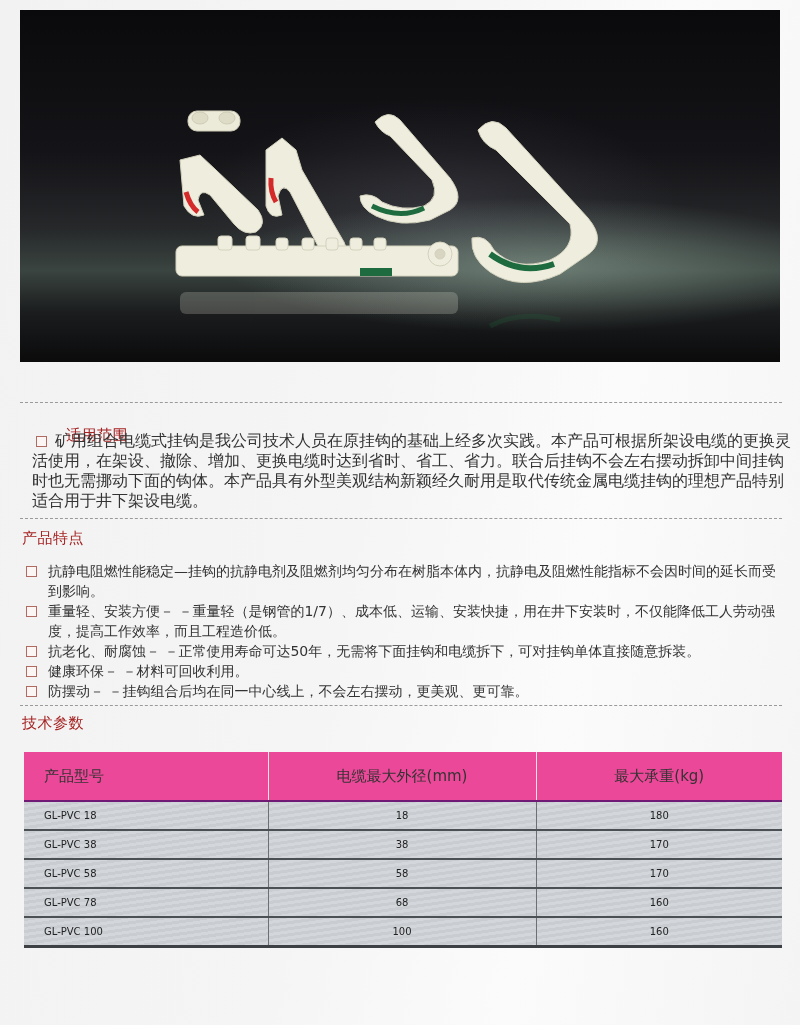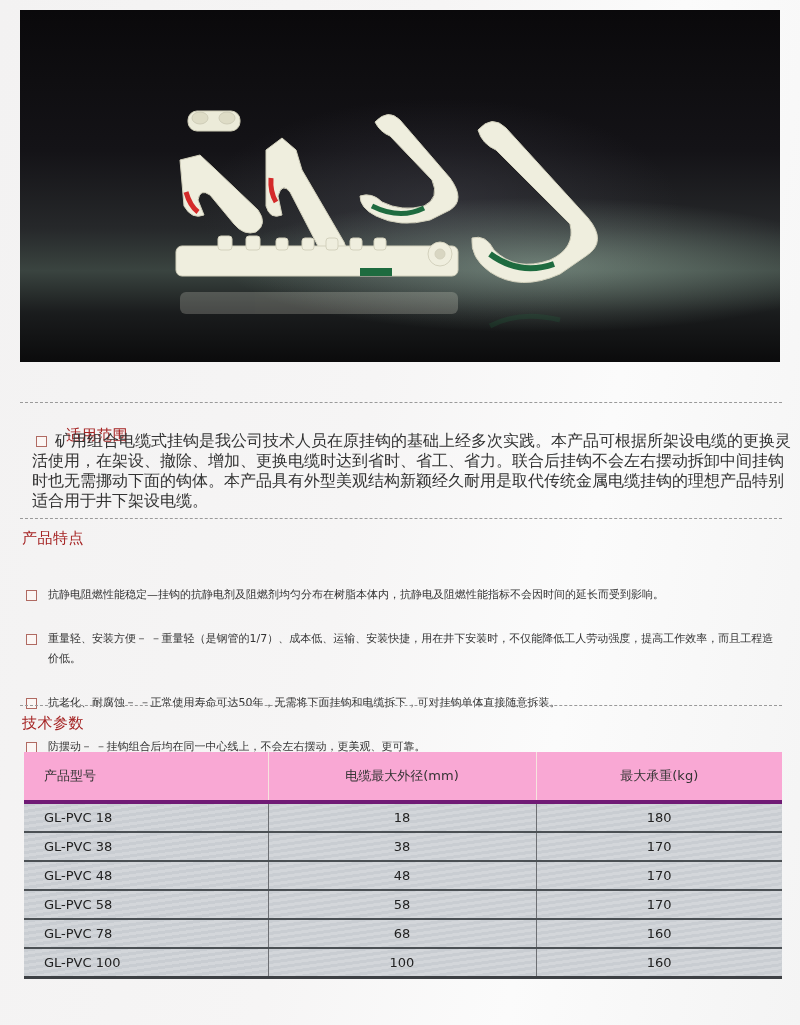--- a/index.html
+++ b/index.html
@@ -33,38 +33,38 @@
     position: absolute; left: 32px; width: 760px;
     font-size: 16px; line-height: 20px; color: #333; font-family: Liberation Mono, monospace;
   }
   .checkbox {
     display: inline-block; width: 9px; height: 9px;
     border: 1px solid #b06a62; background: #fbf6f4;
     vertical-align: -1px; margin: 0 8px 0 4px;
   }
   .features { position: absolute; left: 22px; top: 561px; width: 760px; }
   .feature {
-    font-size: 11px; line-height: 20px; color: #333;
-    padding-left: 26px; position: relative; margin-top: 24px;
+    font-size: 14px; line-height: 20px; color: #333;
+    padding-left: 26px; position: relative;
   }
   .feature .checkbox { position: absolute; left: 4px; top: 5px; margin: 0; }
   
   .spec-table {
     position: absolute; left: 24px; top: 752px; width: 758px;
     border-collapse: collapse; table-layout: fixed;
   }
   .spec-table th {
-    background: #f9a8d4; height: 46px; font-weight: normal;
-    font-size: 13px; color: #333; border-right: 1px solid #f6e4de;
-    border-bottom: 4px solid #701a75;
+    background: #ec4899; height: 46px; font-weight: normal;
+    font-size: 15px; color: #333; border-right: 1px solid #f6e4de;
+    border-bottom: 2px solid #701a75;
   }
   .spec-table th:last-child { border-right: none; }
   .spec-table th.first, .spec-table td.first { text-align: left; padding-left: 20px; }
   .spec-table td {
-    height: 25px; font-size: 13px; color: #222; text-align: center;
+    height: 25px; font-size: 10px; color: #222; text-align: center;
     background: repeating-linear-gradient(172deg, #c9cdd2 0px, #c9cdd2 3px, #d3d6da 3px, #d3d6da 6px);
     border-right: 1px solid #6d6f73; border-bottom: 2px solid #4b5054;
   }
   .spec-table td:last-child { border-right: none; }
   .spec-table tr:last-child td { border-bottom: 3px solid #3d4044; }
 </style>
 </head>
 <body>
 
 <div class="photo">
@@ -122,22 +122,22 @@
 <div class="para" style="top:432px;">
   <span class="checkbox"></span><span>矿用组合电缆式挂钩是我公司技术人员在原挂钩的基础上经多次实践。本产品可根据所架设电缆的更换灵活使用，在架设、撤除、增加、更换电缆时达到省时、省工、省力。联合后挂钩不会左右摆动拆卸中间挂钩时也无需挪动下面的钩体。本产品具有外型美观结构新颖经久耐用是取代传统金属电缆挂钩的理想产品特别适合用于井下架设电缆。</span>
 </div>
 
 <div class="divider" style="top:518px;"></div>
 <div class="section-title" style="top:529px;">产品特点</div>
 <div class="features">
   <div class="feature"><span class="checkbox"></span><span>抗静电阻燃性能稳定—挂钩的抗静电剂及阻燃剂均匀分布在树脂本体内，抗静电及阻燃性能指标不会因时间的延长而受到影响。</span></div>
   <div class="feature"><span class="checkbox"></span><span>重量轻、安装方便－ －重量轻（是钢管的1/7）、成本低、运输、安装快捷，用在井下安装时，不仅能降低工人劳动强度，提高工作效率，而且工程造价低。</span></div>
   <div class="feature"><span class="checkbox"></span><span>抗老化、耐腐蚀－ －正常使用寿命可达50年，无需将下面挂钩和电缆拆下，可对挂钩单体直接随意拆装。</span></div>
+  <div class="feature"><span class="checkbox"></span><span>健康环保－ －材料可回收利用。</span></div>
   <div class="feature"><span class="checkbox"></span><span>防摆动－ －挂钩组合后均在同一中心线上，不会左右摆动，更美观、更可靠。</span></div>
-  <div class="feature"><span class="checkbox"></span><span>健康环保－ －材料可回收利用。</span></div>
 </div>
 
 <div class="divider" style="top:705px;"></div>
 <div class="section-title" style="top:714px;">技术参数</div>
 <table class="spec-table">
   <colgroup>
       <col style="width:244px">
       <col style="width:268px">
       <col style="width:246px">
     </colgroup>
@@ -153,25 +153,20 @@
         <td class="first">GL-PVC 18</td>
         <td>18</td>
         <td>180</td>
       </tr>
     <tr>
         <td class="first">GL-PVC 38</td>
         <td>38</td>
         <td>170</td>
       </tr>
     <tr>
-        <td class="first">GL-PVC 48</td>
-        <td>48</td>
-        <td>170</td>
-      </tr>
-    <tr>
         <td class="first">GL-PVC 58</td>
         <td>58</td>
         <td>170</td>
       </tr>
     <tr>
         <td class="first">GL-PVC 78</td>
         <td>68</td>
         <td>160</td>
       </tr>
     <tr>

